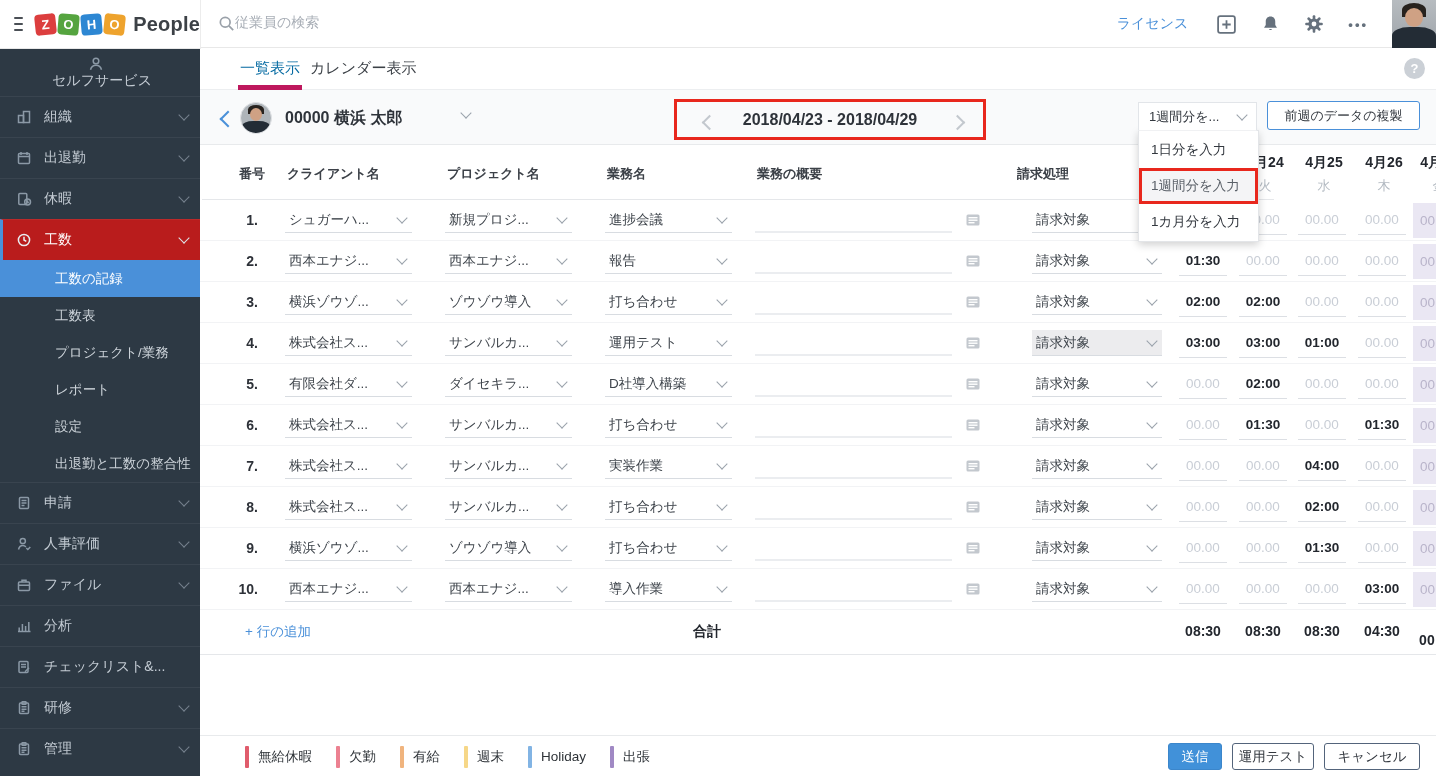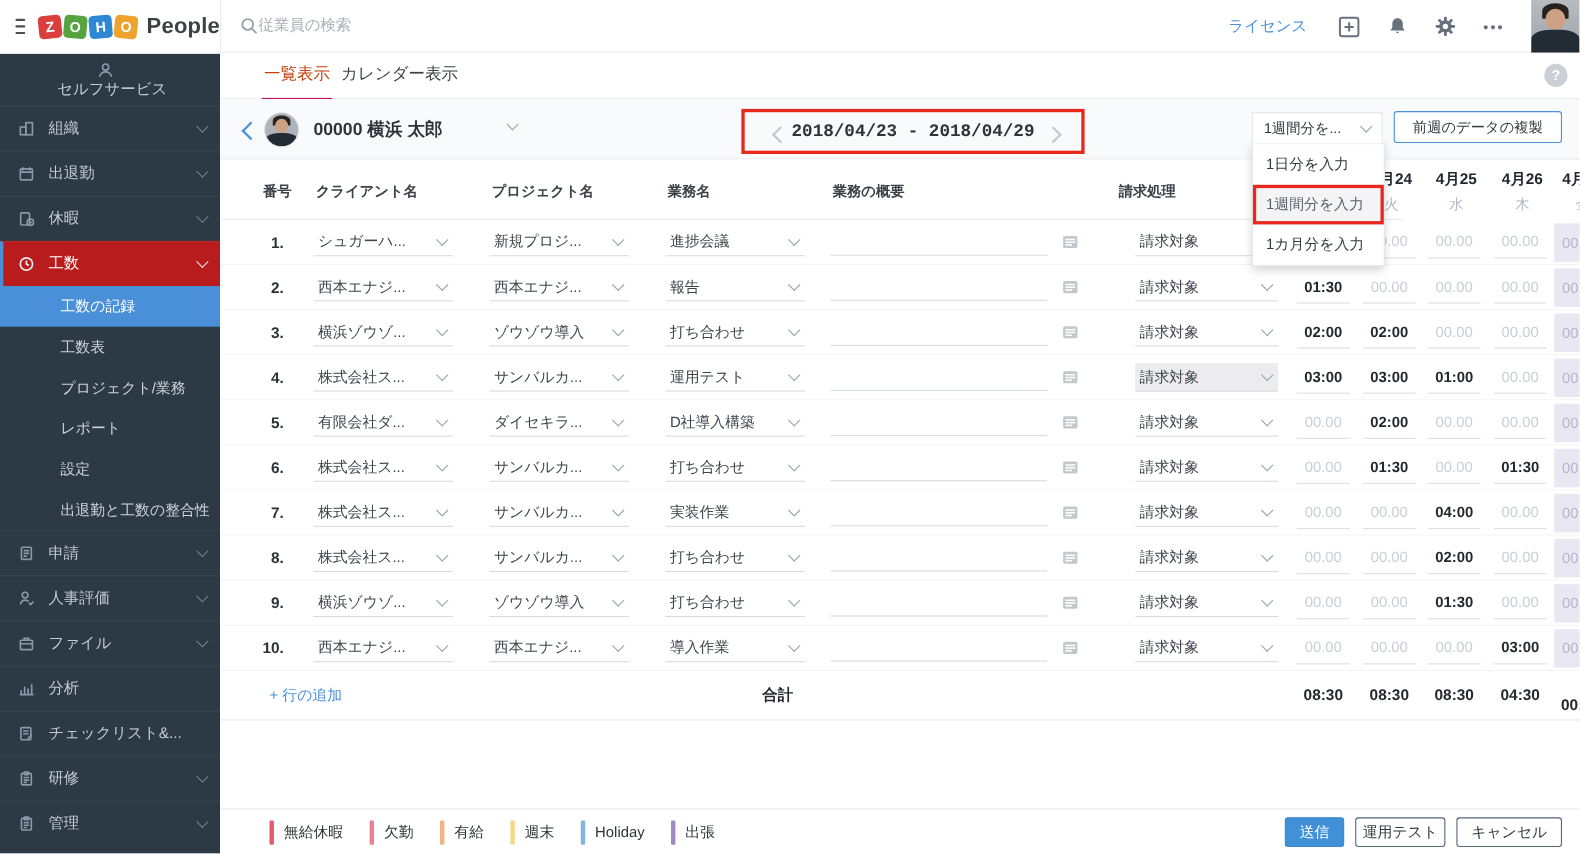--- a/index.html
+++ b/index.html
@@ -43,33 +43,33 @@
   #license-link{color:#4a90d9;font-size:14px;margin-right:28px;cursor:pointer;}
   .top-icon{margin-right:24px;cursor:pointer;display:flex;align-items:center;color:#66717d;}
   #ellipsis-icon{font-size:13px;letter-spacing:2px;color:#66717d;font-weight:bold;}
   #top-avatar{width:44px;height:48px;position:relative;overflow:hidden;background:linear-gradient(180deg,#b7bcc0 0%,#9ea4a9 100%);cursor:pointer;}
   #top-avatar .hair{position:absolute;left:10px;top:3px;width:24px;height:14px;background:#27221e;border-radius:50% 50% 0 0;}
   #top-avatar .face{position:absolute;left:13px;top:8px;width:18px;height:19px;background:#cfa184;border-radius:50%;}
   #top-avatar .suit{position:absolute;left:0px;top:27px;width:44px;height:21px;background:#232c35;border-radius:40% 40% 0 0;}
   
   #tabbar{position:absolute;left:0;top:48px;width:1236px;height:42px;background:#fff;border-bottom:1px solid #eceef0;box-sizing:border-box;}
   .tab{position:absolute;top:0;height:42px;line-height:40px;font-size:15px;color:#3c4147;cursor:pointer;box-sizing:border-box;}
-  #tab-list{left:38px;color:#c2410c;border-bottom:1px solid #be185d;padding:0 2px;}
+  #tab-list{left:38px;color:#0369a1;border-bottom:5px solid #be185d;padding:0 2px;}
   #tab-cal{left:110px;}
   #help-badge{position:absolute;left:1204px;top:10px;width:21px;height:21px;border-radius:50%;background:#cbd0d6;color:#fff;font-weight:bold;font-size:13px;display:flex;align-items:center;justify-content:center;cursor:pointer;}
   
   #empband{position:absolute;left:0;top:90px;width:1236px;height:55px;background:#f9fafb;border-bottom:1px solid #e8eaec;box-sizing:border-box;}
   #emp-back{position:absolute;left:22px;top:23px;width:10px;height:10px;border-right:2.4px solid #4a90d9;border-bottom:2.4px solid #4a90d9;transform:rotate(135deg);cursor:pointer;}
   #emp-avatar{position:absolute;left:40px;top:12px;width:30px;height:30px;border-radius:50%;overflow:hidden;background:#aeb4b9;border:1px solid #e0e2e5;}
   #emp-avatar .hair{position:absolute;left:7px;top:2px;width:16px;height:9px;background:#27221e;border-radius:50% 50% 0 0;}
   #emp-avatar .face{position:absolute;left:9px;top:5px;width:12px;height:13px;background:#cfa184;border-radius:50%;}
   #emp-avatar .suit{position:absolute;left:1px;top:18px;width:28px;height:12px;background:#232c35;border-radius:40% 40% 0 0;}
   #emp-name{position:absolute;left:85px;top:18px;font-size:16px;font-weight:bold;color:#2e333a;}
   #emp-dd{position:absolute;left:262px;top:23px;cursor:pointer;}
-  #date-nav{position:absolute;left:476px;top:101px;width:308px;height:38px;display:flex;align-items:center;justify-content:center;font-family:Liberation Mono, monospace;}
+  #date-nav{position:absolute;left:476px;top:101px;width:308px;height:38px;display:flex;align-items:center;justify-content:center;}
   #date-prev{position:absolute;left:28px;top:14px;width:9px;height:9px;border-right:2.2px solid #c3c8ce;border-bottom:2.2px solid #c3c8ce;transform:rotate(135deg);cursor:pointer;}
   #date-next{position:absolute;right:28px;top:14px;width:9px;height:9px;border-right:2.2px solid #c3c8ce;border-bottom:2.2px solid #c3c8ce;transform:rotate(-45deg);cursor:pointer;}
   #date-range{font-size:16px;font-weight:bold;color:#2e333a;}
   .annotation{position:absolute;border:3px solid #e8271d;pointer-events:none;z-index:60;box-sizing:border-box;}
   #anno-date{left:474px;top:99px;width:312px;height:41px;}
   #mode-btn{position:absolute;left:938px;top:102px;width:119px;height:29px;background:#fff;border:1px solid #e2e5e9;border-bottom-color:#f0f1f3;box-sizing:border-box;display:flex;align-items:center;justify-content:space-between;padding:0 10px;cursor:pointer;font-size:13px;color:#33383f;z-index:51;}
   #copy-btn{position:absolute;left:1067px;top:101px;width:153px;height:29px;background:#fff;border:1px solid #4a90d9;border-radius:3px;box-sizing:border-box;display:flex;align-items:center;justify-content:center;font-size:13px;color:#33383f;cursor:pointer;}
   
   #mode-menu{position:absolute;left:938px;top:130px;width:119px;background:#fff;border:1px solid #e3e5e8;box-shadow:0 3px 8px rgba(0,0,0,0.18);z-index:50;padding:1px 0;}
   .menu-item{height:36px;line-height:36px;padding-left:12px;font-size:13.5px;color:#33383f;cursor:pointer;position:relative;}

